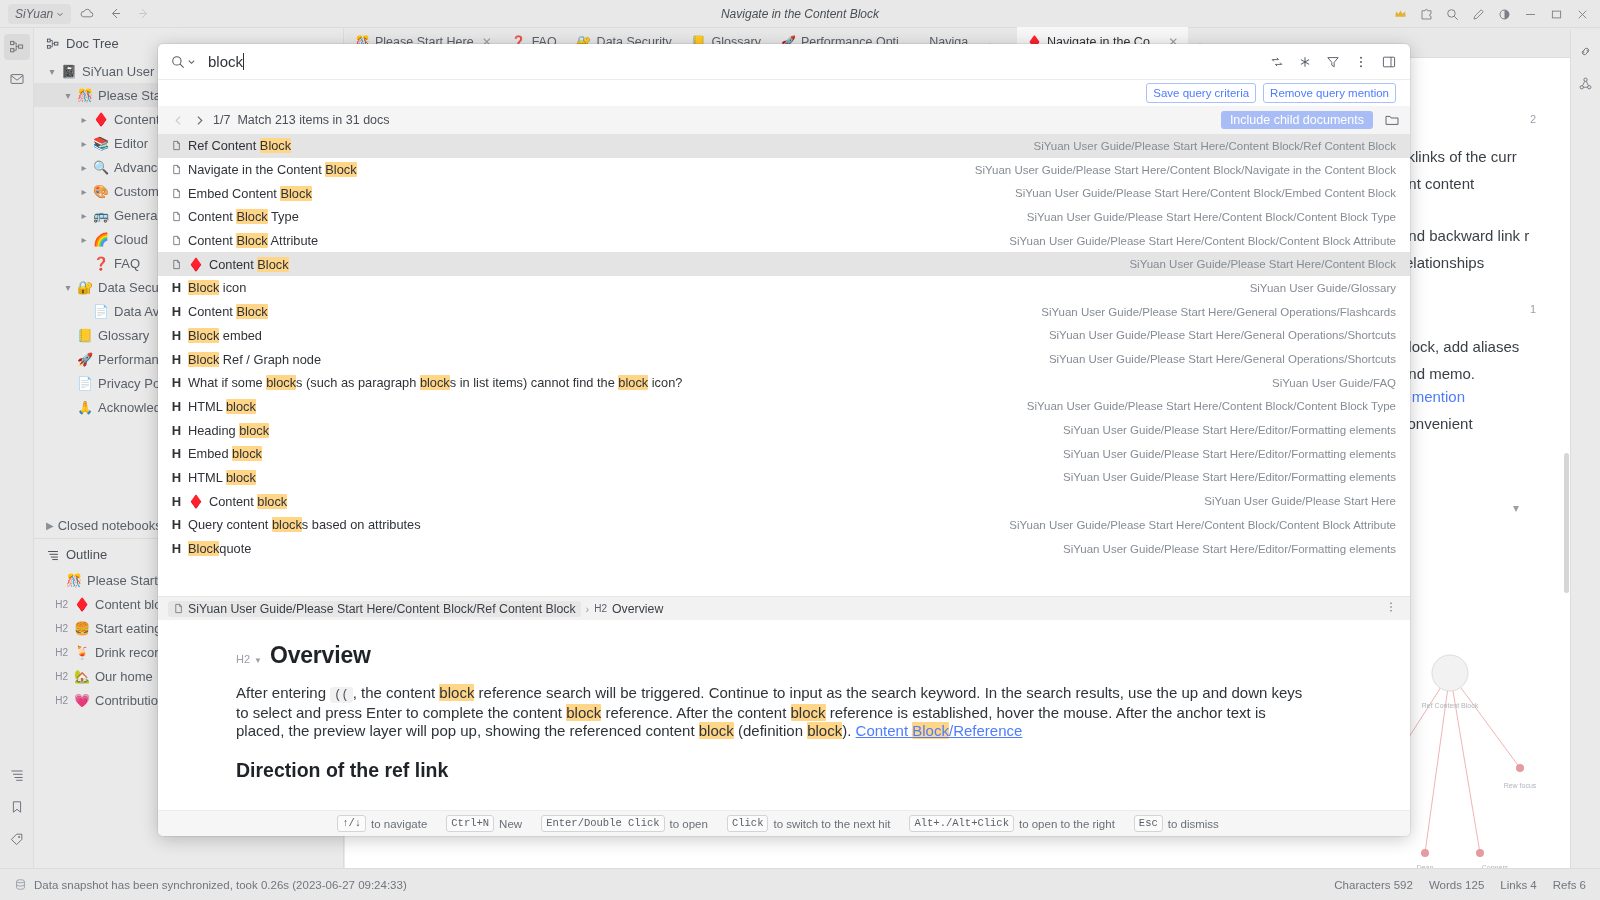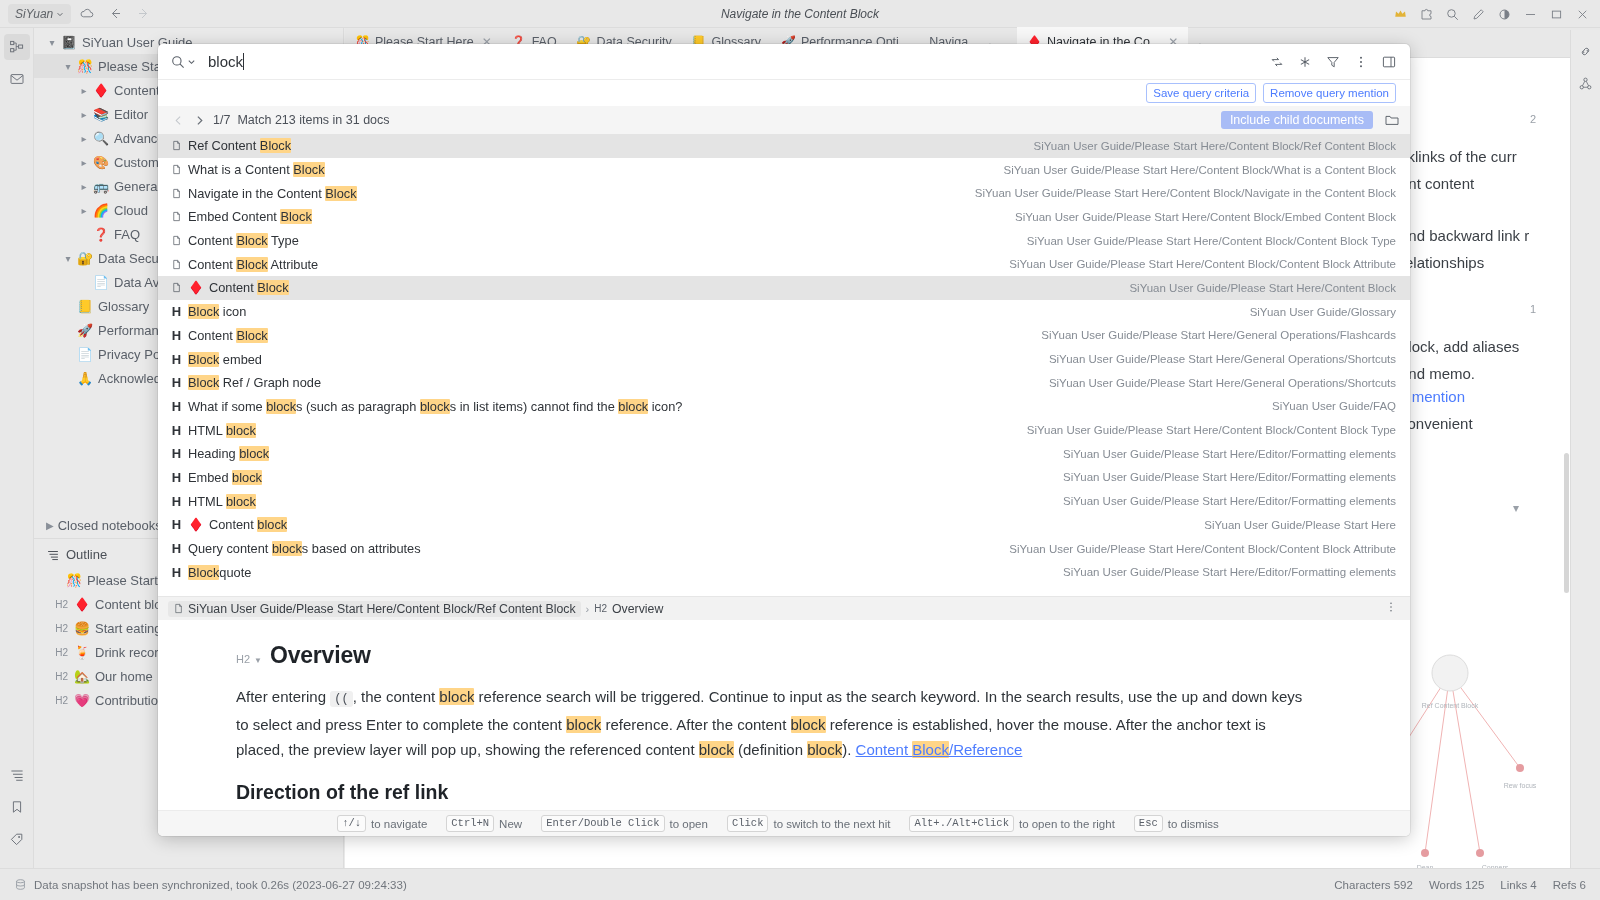--- a/index.html
+++ b/index.html
@@ -223,21 +223,21 @@
 
   .preview-body {
     flex: 0 0 190px; background: #fff; padding: 22px 40px 0 78px;
     overflow: hidden; position: relative;
   }
   .pv-h2row { display: flex; align-items: baseline; }
   .pv-hmark { font-size: 11px; color: #9aa0a8; margin-right: 4px; }
   .pv-tri { font-size: 8px; color: #9aa0a8; margin-right: 8px; }
   .pv-h2 { font-size: 23px; font-weight: bold; color: #1f2328; letter-spacing: -.2px; }
   .pv-p {
-    margin-top: 15px; font-size: 15px; line-height: 25px; color: #2f3439;
+    margin-top: 15px; font-size: 15px; line-height: 18px; color: #2f3439;
     max-width: 1075px;
   }
   .kbd-inline {
     background: #f0f0f0; border-radius: 3px; padding: 1px 4px;
     font-family: "Liberation Mono", monospace; font-size: 12px; color: #4b5058;
   }
   .pv-link { color: #4d7cfe; text-decoration: underline; }
   .pv-h3 { margin-top: 19px; font-size: 19.5px; font-weight: bold; color: #1f2328; }
 
   .dlg-footer {
@@ -362,20 +362,29 @@
       <div class="dockbtn">
         <svg width="16" height="16" viewBox="0 0 20 20">
             <path d="M3 10.5 L9.5 4 H16 v6.5 L9.5 17 z" fill="none" stroke="currentColor" stroke-width="1.2"></path>
             <circle cx="12.6" cy="7.4" r="1.2" fill="currentColor"></circle>
           </svg>
       </div>
     </div>
   </div>
 
   <div class="sidebar">
+    <div class="panel-header">
+      <svg width="14" height="14" viewBox="0 0 20 20" style="color:#4b5057">
+          <rect x="2" y="3" width="4" height="4" fill="none" stroke="currentColor" stroke-width="1.3"></rect>
+          <rect x="2" y="12" width="4" height="4" fill="none" stroke="currentColor" stroke-width="1.3"></rect>
+          <rect x="12" y="7.5" width="5" height="4" fill="none" stroke="currentColor" stroke-width="1.3"></rect>
+          <path d="M6 5 H9 V14 H6 M9 9.5 H12" stroke="currentColor" stroke-width="1.1" fill="none"></path>
+        </svg>
+      <span>Doc Tree</span>
+    </div>
     <div class="tree" id="doc-tree">
         <div class="tree-row">
           <span style="width:10px"></span>
           <span class="tw">▾</span>
           <span class="temoji">📓</span>
           <span class="tlabel">SiYuan User Guide</span>
         </div>
         <div class="tree-row sel">
           <span style="width:26px"></span>
           <span class="tw">▾</span>
@@ -685,30 +694,20 @@
           <span class="res-title">Ref Content <mark>Block</mark></span>
           <span class="res-path">SiYuan User Guide/Please Start Here/Content Block/Ref Content Block</span>
         </div>
         <div class="res-row">
           <span class="res-ic">
             <svg width="11" height="13" viewBox="0 0 20 20">
               <path d="M5 2.5 h7 l3.2 3.2 V17.5 H5 Z" fill="none" stroke="currentColor" stroke-width="1.4"></path>
               <path d="M12 2.5 V6 h3.2" fill="none" stroke="currentColor" stroke-width="1.4"></path>
             </svg>
           </span>
-          <span class="res-title">What is a Content <mark>Block</mark></span>
-          <span class="res-path">SiYuan User Guide/Please Start Here/Content Block/What is a Content Block</span>
-        </div>
-        <div class="res-row">
-          <span class="res-ic">
-            <svg width="11" height="13" viewBox="0 0 20 20">
-              <path d="M5 2.5 h7 l3.2 3.2 V17.5 H5 Z" fill="none" stroke="currentColor" stroke-width="1.4"></path>
-              <path d="M12 2.5 V6 h3.2" fill="none" stroke="currentColor" stroke-width="1.4"></path>
-            </svg>
-          </span>
           <span class="res-title">Navigate in the Content <mark>Block</mark></span>
           <span class="res-path">SiYuan User Guide/Please Start Here/Content Block/Navigate in the Content Block</span>
         </div>
         <div class="res-row">
           <span class="res-ic">
             <svg width="11" height="13" viewBox="0 0 20 20">
               <path d="M5 2.5 h7 l3.2 3.2 V17.5 H5 Z" fill="none" stroke="currentColor" stroke-width="1.4"></path>
               <path d="M12 2.5 V6 h3.2" fill="none" stroke="currentColor" stroke-width="1.4"></path>
             </svg>
           </span>

